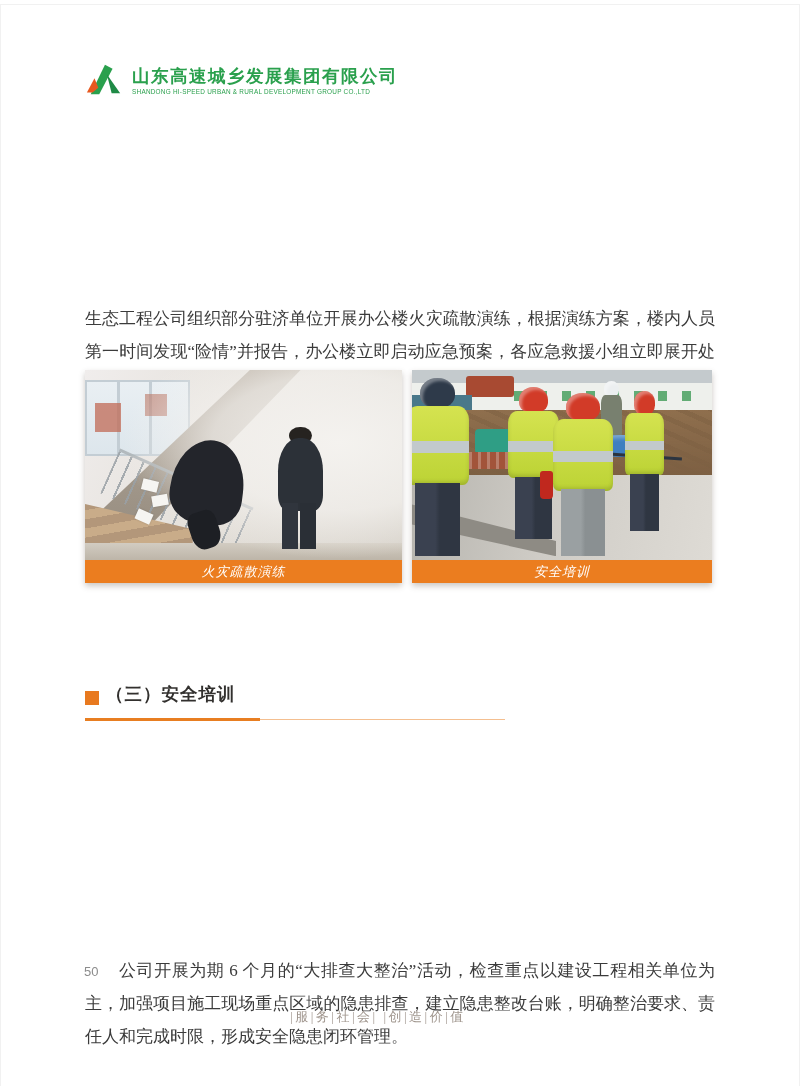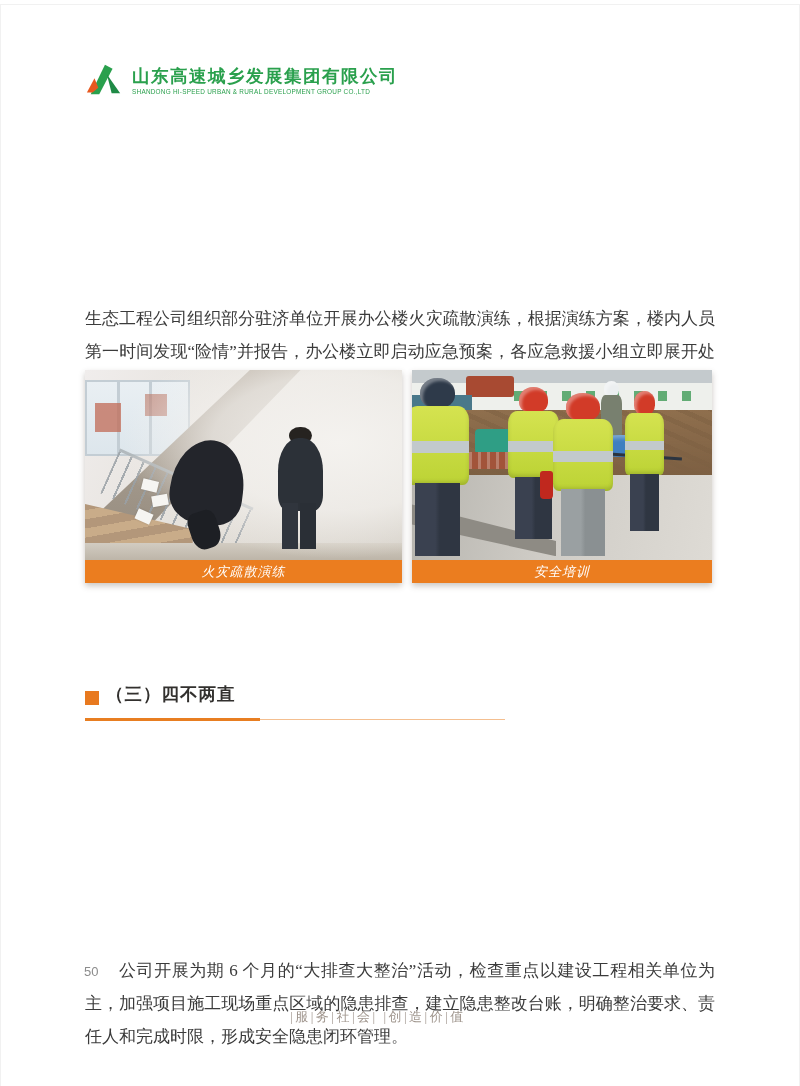--- a/index.html
+++ b/index.html
@@ -191,21 +191,21 @@
         <div class="vest"></div>
         <div class="pants"></div>
       </div>
       <div class="abs rw-ext"></div>
     </div>
     <figcaption class="caption">安全培训</figcaption>
   </figure>
 
 
   <div class="sec-square"></div>
-  <h2 class="sec-title" style="margin:0">（三）四不两直</h2>
+  <h2 class="sec-title" style="margin:0">（三）安全培训</h2>
   <div class="rule-solid"></div>
   <div class="rule-light"></div>
 
   <p class="para indent" id="p4">公司开展为期 6 个月的“大排查大整治”活动，检查重点以建设工程相关单位为主，加强项目施工现场重点区域的隐患排查，建立隐患整改台账，明确整治要求、责任人和完成时限，形成安全隐患闭环管理。</p>
 
   <div class="page-num">50</div>
   <div class="motto">|服|务|社|会|  |创|造|价|值</div>
 
 </div>
 

